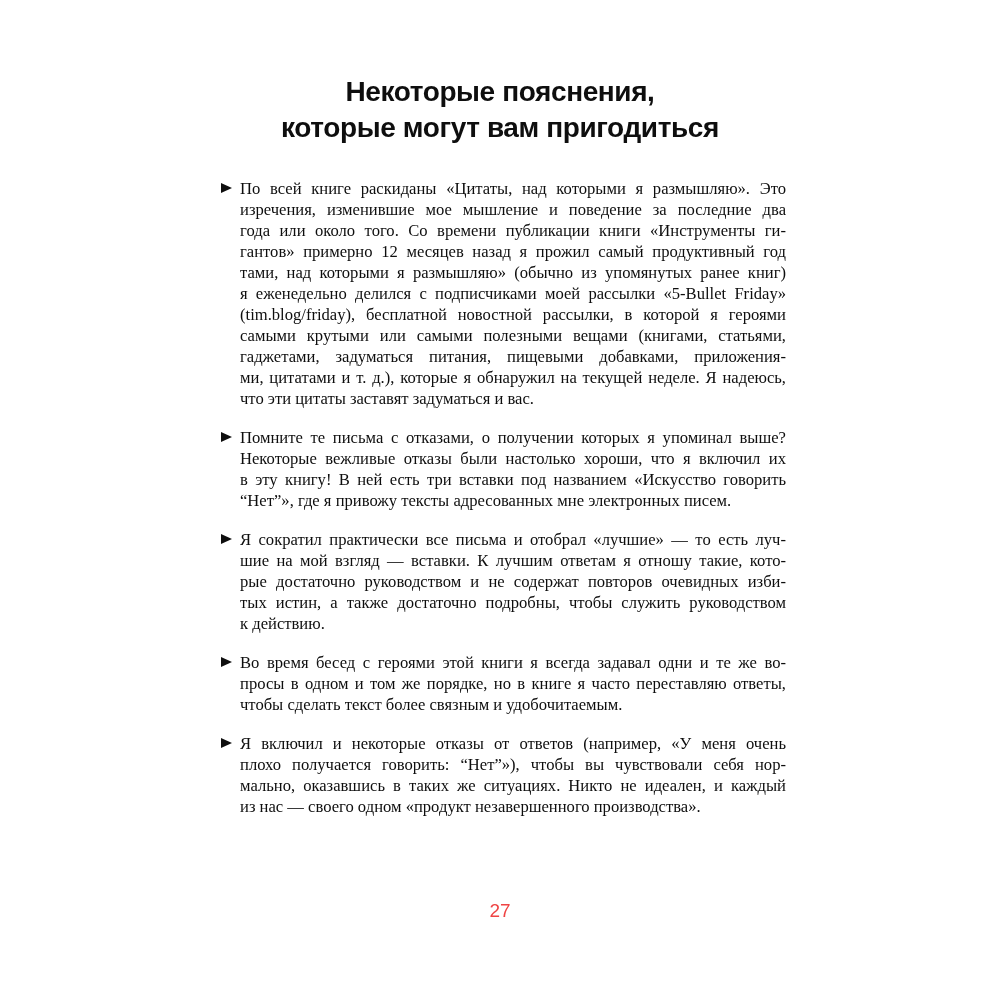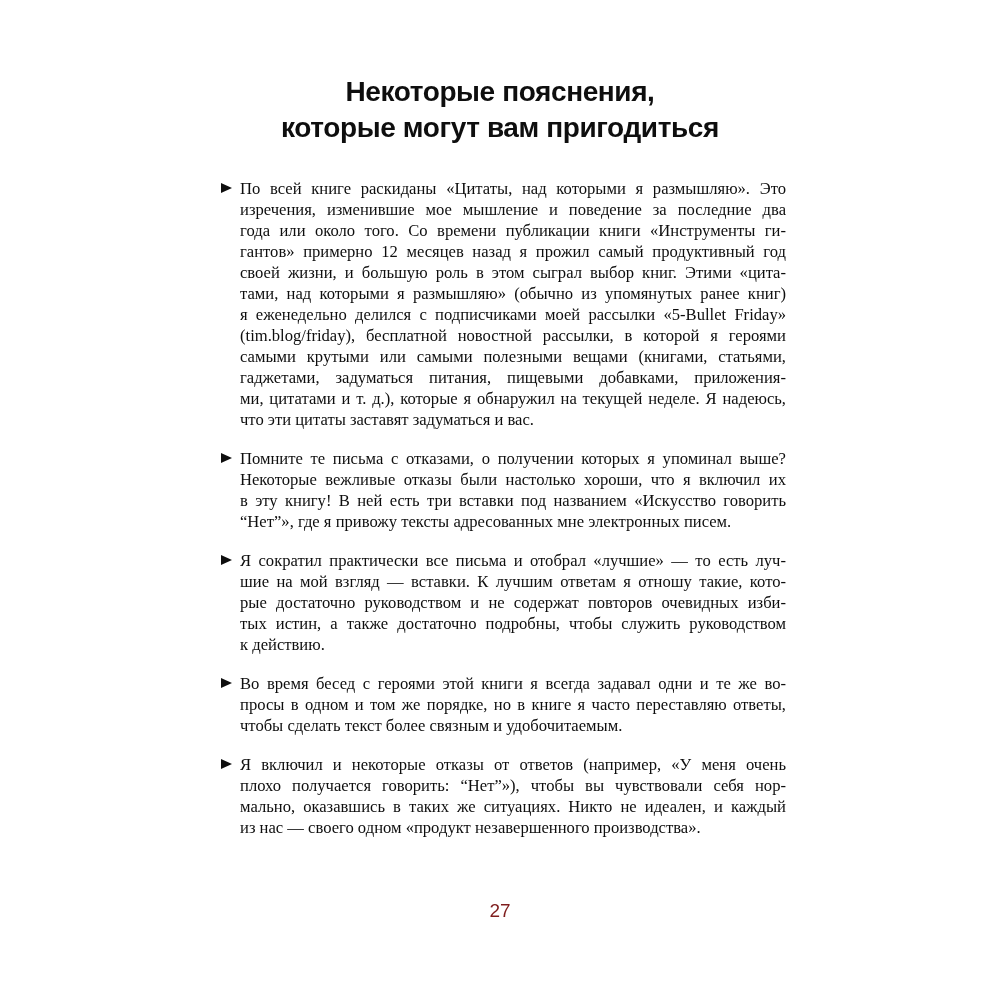--- a/index.html
+++ b/index.html
@@ -66,40 +66,39 @@
     text-align-last: left;
   }
   .page-number {
     position: absolute;
     top: 900px;
     left: 0;
     width: 1000px;
     text-align: center;
     font-family: "Liberation Sans", sans-serif;
     font-size: 19px;
-    color: #7f1d1d;
+    color: #ef4444;
   }
 </style>
 </head>
 <body>
 
 <div class="page">
   <h1 class="title">
     <span class="title-line">Некоторые пояснения,</span>
     <span class="title-line">которые могут вам пригодиться</span>
   </h1>
 
   <ul class="content" id="explanations-list">
       <li class="para">
         <span class="bullet"></span>
         <div class="line">По всей книге раскиданы «Цитаты, над которыми я размышляю». Это</div>
         <div class="line">изречения, изменившие мое мышление и поведение за последние два</div>
         <div class="line">года или около того. Со времени публикации книги «Инструменты ги-</div>
         <div class="line">гантов» примерно 12 месяцев назад я прожил самый продуктивный год</div>
-        <div class="line">своей жизни, и большую роль в этом сыграл выбор книг. Этими «цита-</div>
         <div class="line">тами, над которыми я размышляю» (обычно из упомянутых ранее книг)</div>
         <div class="line">я еженедельно делился с подписчиками моей рассылки «5-Bullet Friday»</div>
         <div class="line">(tim.blog/friday), бесплатной новостной рассылки, в которой я героями</div>
         <div class="line">самыми крутыми или самыми полезными вещами (книгами, статьями,</div>
         <div class="line">гаджетами, задуматься питания, пищевыми добавками, приложения-</div>
         <div class="line">ми, цитатами и т. д.), которые я обнаружил на текущей неделе. Я надеюсь,</div>
         <div class="line last">что эти цитаты заставят задуматься и вас.</div>
       </li>
       <li class="para">
         <span class="bullet"></span>

